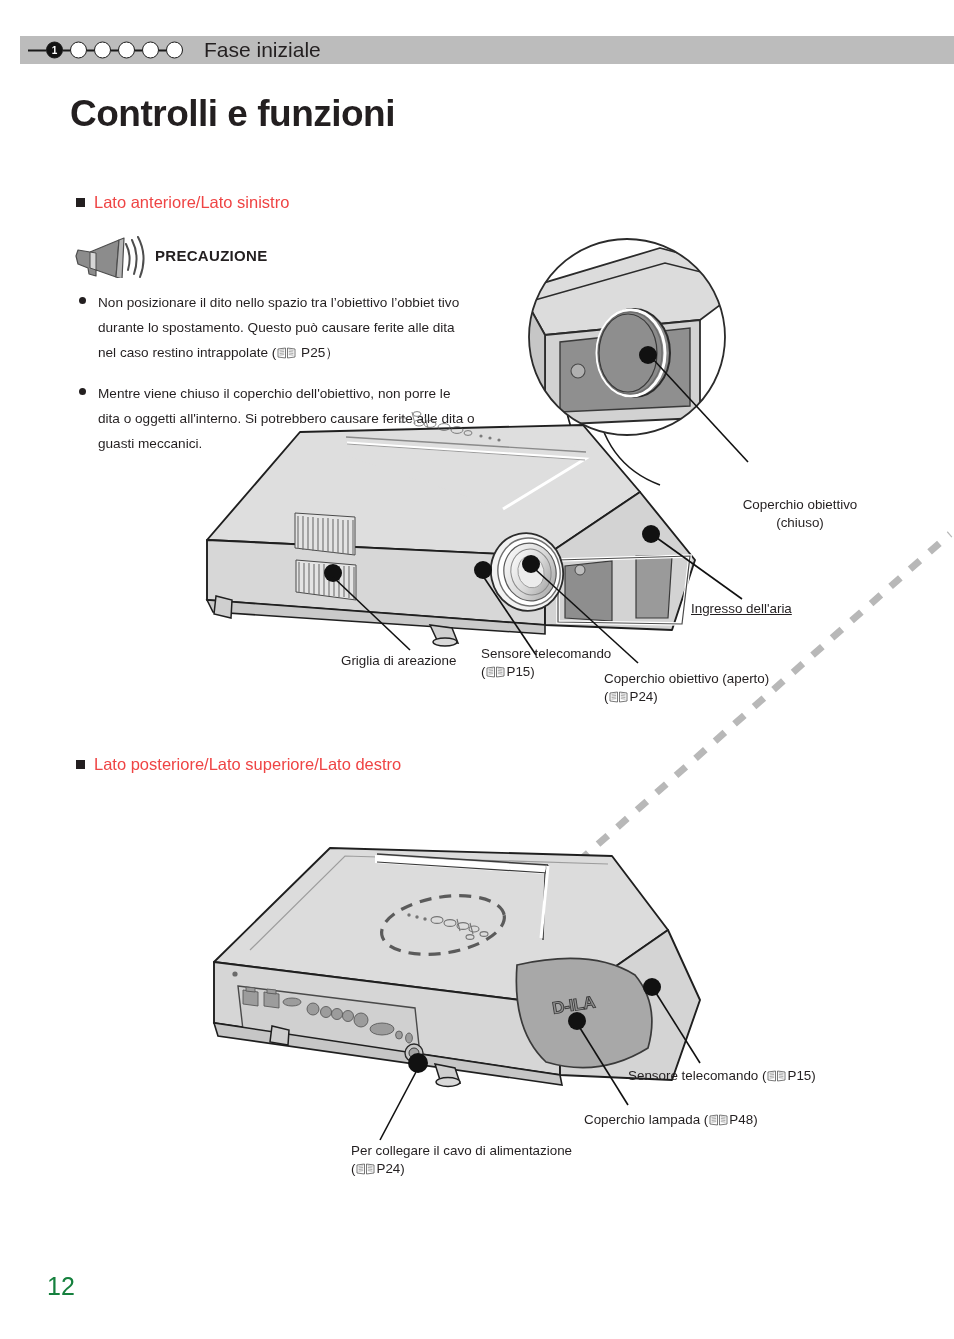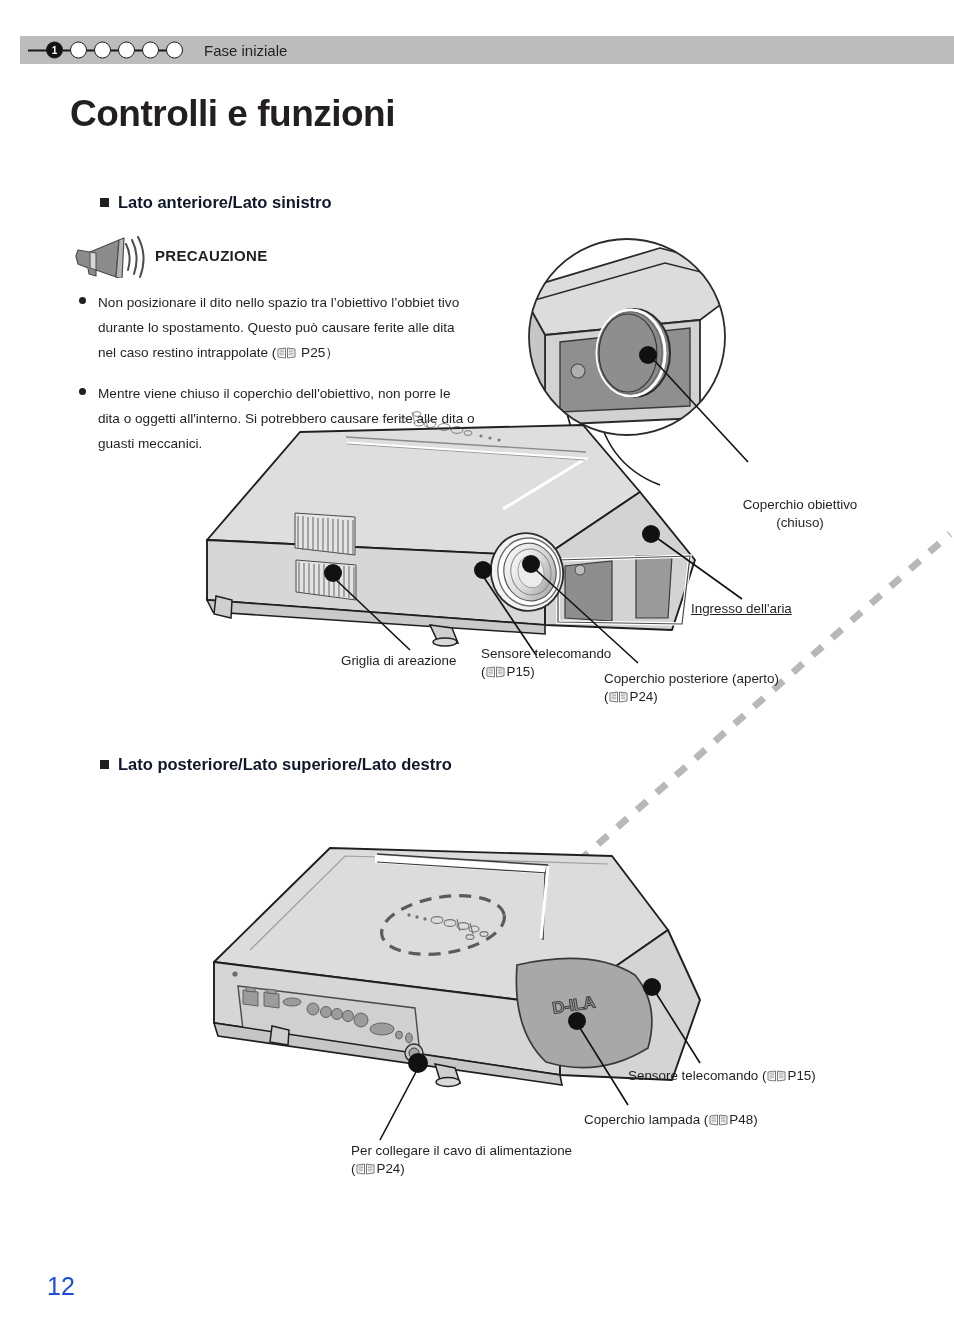--- a/index.html
+++ b/index.html
@@ -60,45 +60,44 @@
   }
   .step-dot.active {
     background: #111111;
     color: #ffffff;
   }
   .header-label {
     position: absolute;
     left: 184px;
     top: 50%;
     transform: translateY(-50%);
-    font-size: 15px;
+    font-size: 21px;
     color: #231f20;
     white-space: nowrap;
   }
 
   
   .page-title {
     position: absolute;
     left: 70px;
     top: 93px;
     font-size: 37px;
     font-weight: bold;
     letter-spacing: -0.5px;
     color: #231f20;
     white-space: nowrap;
   }
 
   
   .section-heading {
     position: absolute;
     font-size: 16.5px;
-    font-weight: bold;
-    color: #0f172a;
+    font-weight: normal;
+    color: #ef4444;
     white-space: nowrap;
-    margin-left: 24px;
   }
   .section-heading .sq {
     display: inline-block;
     width: 9px;
     height: 9px;
     background: #231f20;
     margin-right: 9px;
     vertical-align: 1px;
   }
   #heading-front { left: 76px; top: 193px; }
@@ -171,21 +170,21 @@
     white-space: nowrap;
   }
   .callout.center { text-align: center; }
 
   
   .page-number {
     position: absolute;
     left: 47px;
     top: 1272px;
     font-size: 25px;
-    color: #1d4ed8;
+    color: #15803d;
   }
 </style>
 </head>
 <body>
 
 <div class="header-bar">
   <div class="step-track">
     <div class="step-lead"></div>
     <div class="step-dot active">
         <span>1</span>
@@ -450,21 +449,21 @@
   <div>Sensore telecomando</div>
   <div><span>(</span><span class="bookicon"><svg width="19" height="12" viewBox="0 0 19 12">
           <path d="M1 2 L8.5 1 L8.5 11 L1 10 Z" fill="#ffffff" stroke="#555" stroke-width="0.8"></path>
           <path d="M10.5 1 L18 2 L18 10 L10.5 11 Z" fill="#ffffff" stroke="#555" stroke-width="0.8"></path>
           <path d="M2.5 3.4 L7.2 2.8 M2.5 5 L7.2 4.4 M2.5 6.6 L7.2 6 M2.5 8.2 L7.2 7.6" stroke="#8a8a8a" stroke-width="0.7"></path>
           <path d="M11.8 2.8 L16.5 3.4 M11.8 4.4 L16.5 5 M11.8 6 L16.5 6.6 M11.8 7.6 L16.5 8.2" stroke="#8a8a8a" stroke-width="0.7"></path>
         </svg></span><span>P15)</span></div>
 </div>
 
 <div class="callout" style="left:604px; top:670px;">
-  <div>Coperchio posteriore (aperto)</div>
+  <div>Coperchio obiettivo (aperto)</div>
   <div><span>(</span><span class="bookicon"><svg width="19" height="12" viewBox="0 0 19 12">
           <path d="M1 2 L8.5 1 L8.5 11 L1 10 Z" fill="#ffffff" stroke="#555" stroke-width="0.8"></path>
           <path d="M10.5 1 L18 2 L18 10 L10.5 11 Z" fill="#ffffff" stroke="#555" stroke-width="0.8"></path>
           <path d="M2.5 3.4 L7.2 2.8 M2.5 5 L7.2 4.4 M2.5 6.6 L7.2 6 M2.5 8.2 L7.2 7.6" stroke="#8a8a8a" stroke-width="0.7"></path>
           <path d="M11.8 2.8 L16.5 3.4 M11.8 4.4 L16.5 5 M11.8 6 L16.5 6.6 M11.8 7.6 L16.5 8.2" stroke="#8a8a8a" stroke-width="0.7"></path>
         </svg></span><span>P24)</span></div>
 </div>
 
 <div class="section-heading" id="heading-rear"><span class="sq"></span><span>Lato posteriore/Lato superiore/Lato destro</span></div>
 

